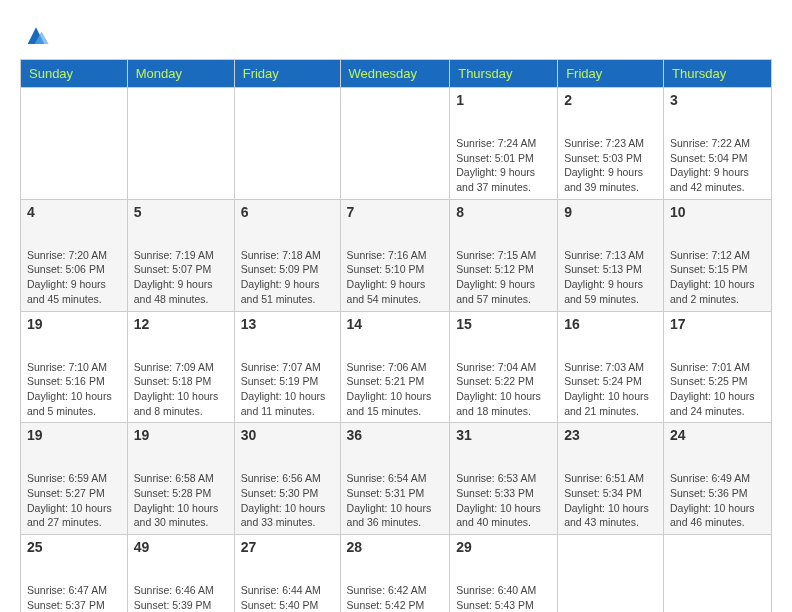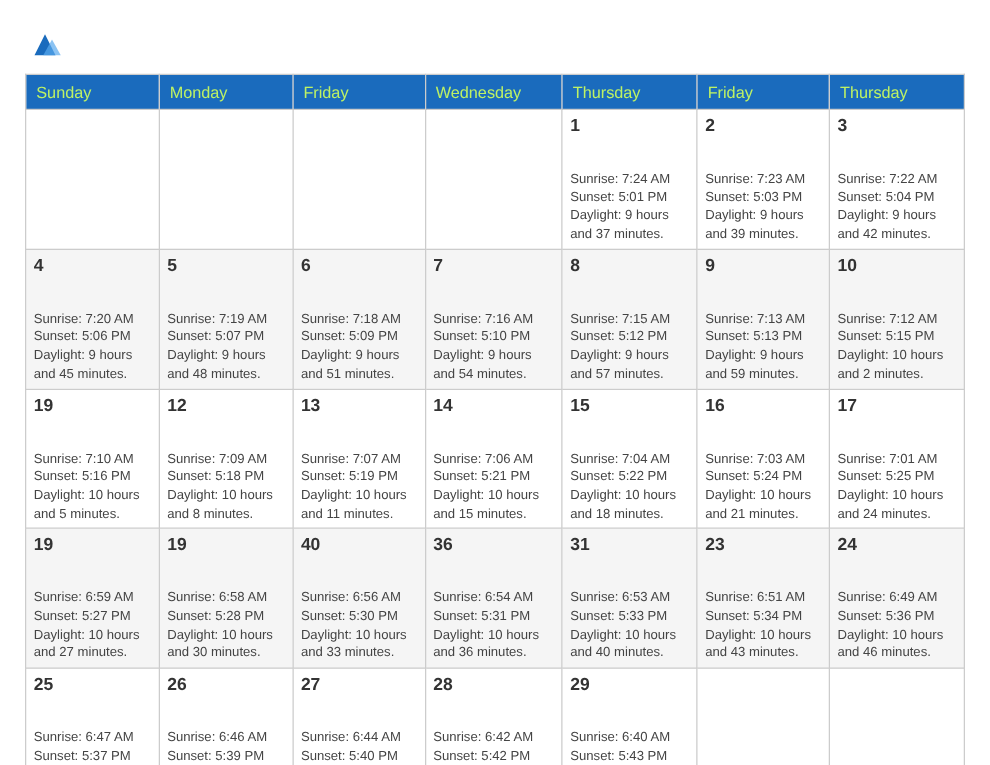--- a/index.html
+++ b/index.html
@@ -205,21 +205,21 @@
       <tr class="row-even">
         <td>
           <div class="day-num">19</div>
           <div class="day-detail">Sunrise: 6:59 AM<br>Sunset: 5:27 PM<br>Daylight: 10 hours and 27 minutes.</div>
         </td>
         <td>
           <div class="day-num">19</div>
           <div class="day-detail">Sunrise: 6:58 AM<br>Sunset: 5:28 PM<br>Daylight: 10 hours and 30 minutes.</div>
         </td>
         <td>
-          <div class="day-num">40</div>
+          <div class="day-num">30</div>
           <div class="day-detail">Sunrise: 6:56 AM<br>Sunset: 5:30 PM<br>Daylight: 10 hours and 33 minutes.</div>
         </td>
         <td>
           <div class="day-num">36</div>
           <div class="day-detail">Sunrise: 6:54 AM<br>Sunset: 5:31 PM<br>Daylight: 10 hours and 36 minutes.</div>
         </td>
         <td>
           <div class="day-num">31</div>
           <div class="day-detail">Sunrise: 6:53 AM<br>Sunset: 5:33 PM<br>Daylight: 10 hours and 40 minutes.</div>
         </td>
@@ -231,21 +231,21 @@
           <div class="day-num">24</div>
           <div class="day-detail">Sunrise: 6:49 AM<br>Sunset: 5:36 PM<br>Daylight: 10 hours and 46 minutes.</div>
         </td>
       </tr>
       <tr class="row-odd">
         <td>
           <div class="day-num">25</div>
           <div class="day-detail">Sunrise: 6:47 AM<br>Sunset: 5:37 PM<br>Daylight: 10 hours and 49 minutes.</div>
         </td>
         <td>
-          <div class="day-num">26</div>
+          <div class="day-num">49</div>
           <div class="day-detail">Sunrise: 6:46 AM<br>Sunset: 5:39 PM<br>Daylight: 10 hours and 53 minutes.</div>
         </td>
         <td>
           <div class="day-num">27</div>
           <div class="day-detail">Sunrise: 6:44 AM<br>Sunset: 5:40 PM<br>Daylight: 10 hours and 56 minutes.</div>
         </td>
         <td>
           <div class="day-num">28</div>
           <div class="day-detail">Sunrise: 6:42 AM<br>Sunset: 5:42 PM<br>Daylight: 10 hours and 59 minutes.</div>
         </td>

